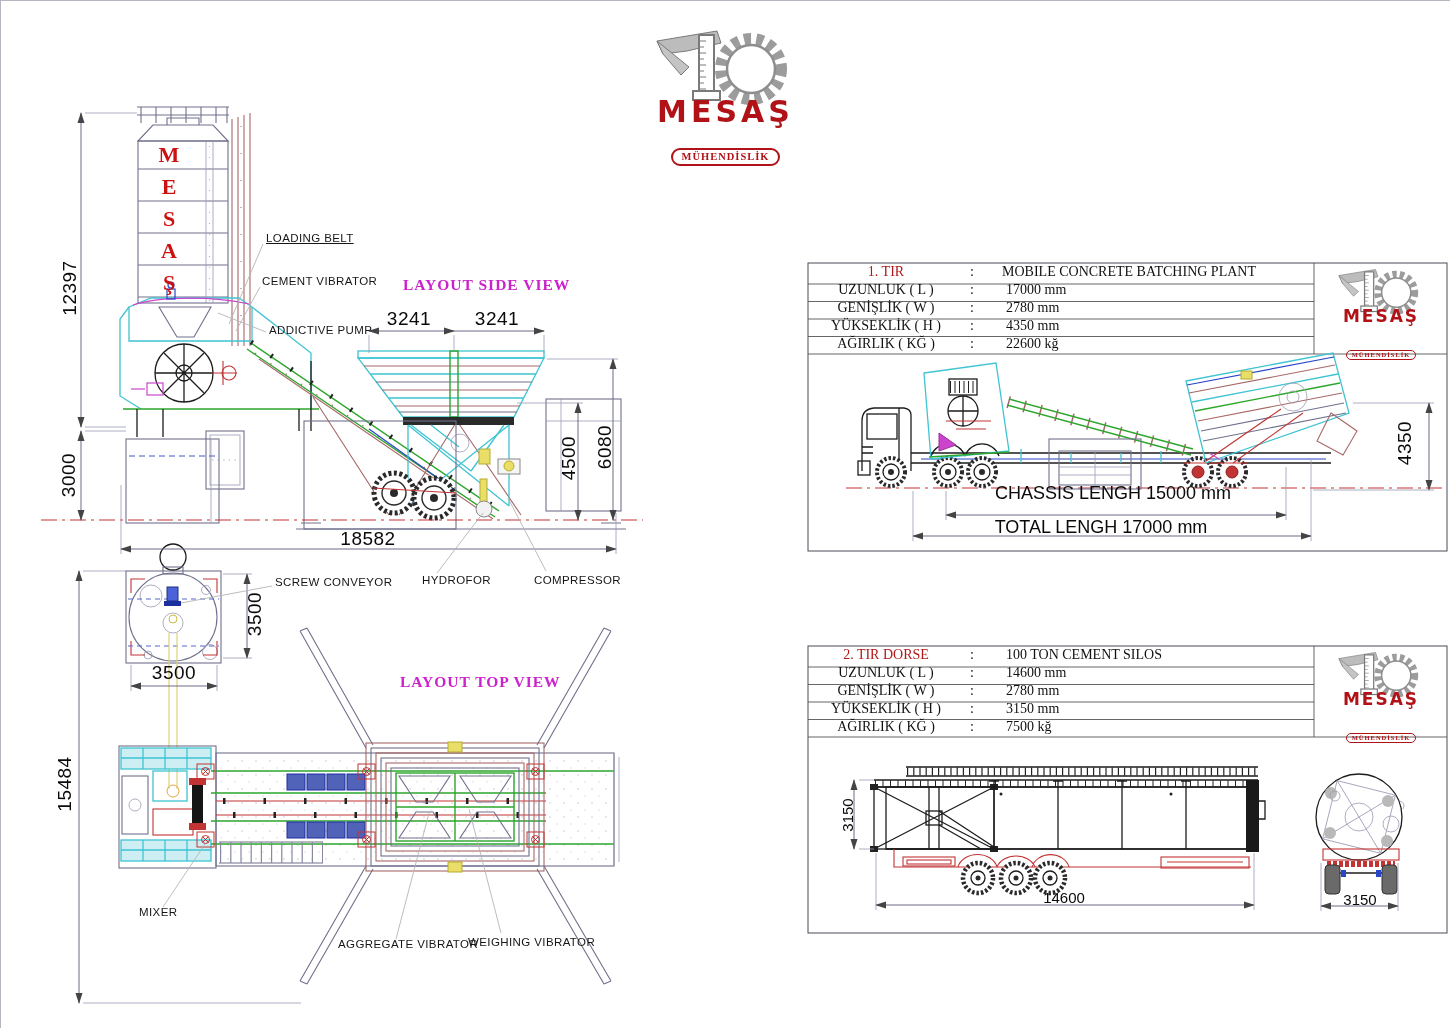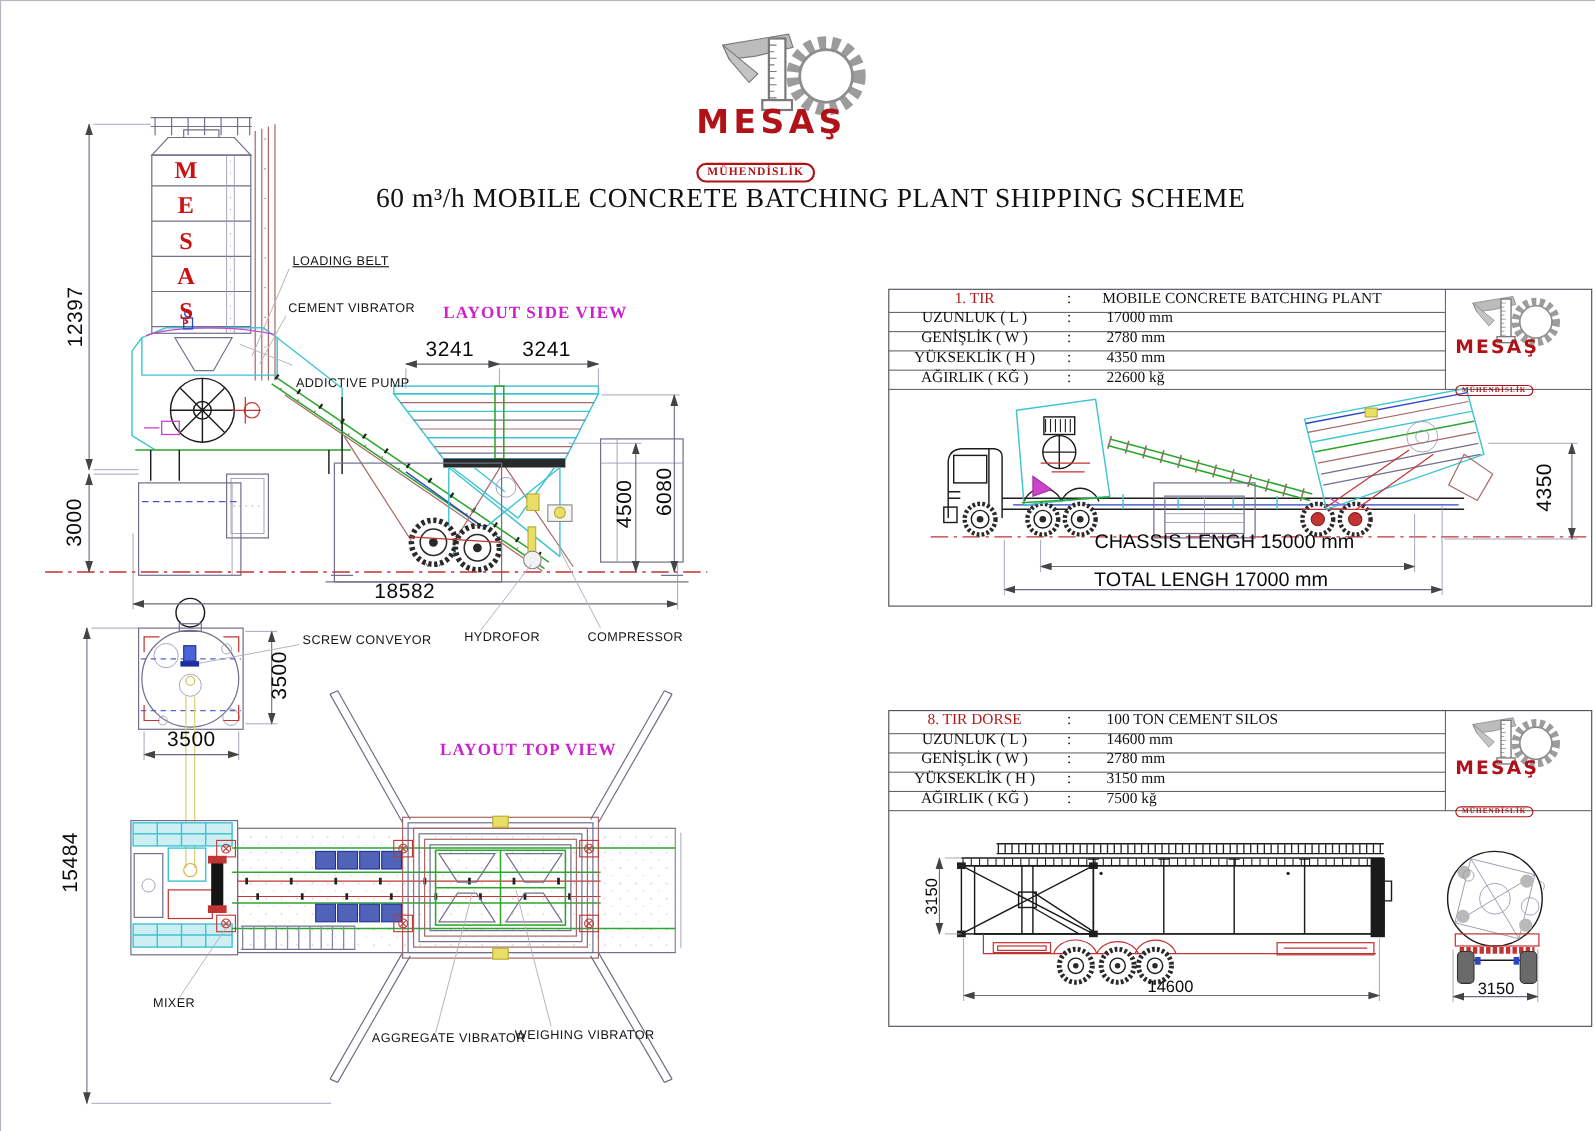--- a/index.html
+++ b/index.html
@@ -19,21 +19,21 @@
         font:bold 22px "Liberation Serif",serif;color:#cc1111;}
   
   .trow{position:absolute;left:807px;width:506px;height:18px;line-height:18px;
         font:14px "Liberation Serif",serif;color:#111;}
   .tl{position:absolute;left:2px;width:152px;text-align:center;}
   .tl.red{color:#b01919;}
   .ts{position:absolute;left:154px;width:20px;text-align:center;}
   .tv{position:absolute;left:198px;}
   .tv.wide{left:166px;width:310px;text-align:center;}
   
-  .logo{position:absolute;text-align:left;}
+  .logo{position:absolute;text-align:center;}
   .logo svg{display:block;margin:0 auto;}
   .logo-name{font:bold 30px "DejaVu Sans",sans-serif;color:#b01217;letter-spacing:4px;line-height:1;margin-top:-16px;}
   .logo-sub{display:inline-block;font:bold 10.5px "Liberation Serif",serif;color:#b01217;
             border:2px solid #b01217;border-radius:10px;padding:0 8px;margin-top:3px;letter-spacing:1px;line-height:1.3;}
   .logo.sm .logo-name{font-size:17px;letter-spacing:2px;margin-top:-9px;}
   .logo.sm .logo-sub{font-size:6.5px;border-width:1px;padding:0 5px;margin-top:1px;}
   .note{font:14.5px "Liberation Serif",serif;color:#111;letter-spacing:.4px;}
   .note b{color:#cc1111;font-weight:normal;}
 </style>
 </head>
@@ -448,33 +448,32 @@
     <polygon points="6,14 66,4 70,16 36,24 12,27" fill="#bcbcbc" stroke="#7a7a7a"></polygon>
     <polygon points="6,14 12,27 30,48 38,40" fill="#c4c4c4" stroke="#7a7a7a"></polygon>
     <rect x="48" y="8" width="15" height="58" fill="#fff" stroke="#7a7a7a" stroke-width="2"></rect>
     <path d="M48,14 h7 M48,20 h5 M48,26 h7 M48,32 h5 M48,38 h7 M48,44 h5 M48,50 h7 M48,56 h5 M48,62 h7" stroke="#7a7a7a" fill="none"></path>
     <rect x="42" y="64" width="27" height="9" fill="#fff" stroke="#7a7a7a" stroke-width="2"></rect>
   </svg>
   <div class="logo-name">MESAŞ</div><br>
   <div class="logo-sub">MÜHENDİSLİK</div>
 </div>
 
-<div class="t main-title" style="left:736px;top:180px;">60 m³/h MOBILE CONCRETE BATCHING PLANT SHIPPING SCHEME</div>
 
 <div>
   <span class="silo-letter" style="top:141px;">M</span>
   <span class="silo-letter" style="top:173px;">E</span>
   <span class="silo-letter" style="top:205px;">S</span>
   <span class="silo-letter" style="top:237px;">A</span>
   <span class="silo-letter" style="top:269px;">Ş</span>
 </div>
 
 <div class="t plabel" style="left:265px;top:237px;text-decoration:underline;">LOADING BELT</div>
 <div class="t plabel" style="left:261px;top:280px;">CEMENT VIBRATOR</div>
-<div class="t plabel" style="left:268px;top:348px;">ADDICTIVE PUMP</div>
+<div class="t plabel" style="left:268px;top:329px;">ADDICTIVE PUMP</div>
 <div class="t vtitle" style="left:402px;top:284px;">LAYOUT SIDE VIEW</div>
 <div class="t plabel" style="left:274px;top:581px;">SCREW CONVEYOR</div>
 <div class="t plabel" style="left:421px;top:579px;">HYDROFOR</div>
 <div class="t plabel" style="left:533px;top:579px;">COMPRESSOR</div>
 <div class="t vtitle" style="left:399px;top:681px;">LAYOUT TOP VIEW</div>
 <div class="t plabel" style="left:138px;top:911px;">MIXER</div>
 <div class="t plabel" style="left:337px;top:943px;">AGGREGATE VIBRATOR</div>
 <div class="t plabel" style="left:467px;top:941px;">WEIGHING VIBRATOR</div>
 
 <div class="t dim rot" style="left:69px;top:287px;">12397</div>
@@ -517,21 +516,21 @@
   </div>
   <div class="trow" style="top:335px;">
     <span class="tl">AĞIRLIK ( KĞ )</span>
         <span class="ts">:</span>
         <span class="tv">22600 kğ</span>
   </div>
 </div>
 
 <div>
   <div class="trow" style="top:646px;">
-    <span class="tl red">8. TIR DORSE</span>
+    <span class="tl red">2. TIR DORSE</span>
         <span class="ts">:</span>
         <span class="tv">100 TON CEMENT SILOS</span>
   </div>
   <div class="trow" style="top:664px;">
     <span class="tl">UZUNLUK ( L )</span>
         <span class="ts">:</span>
         <span class="tv">14600 mm</span>
   </div>
   <div class="trow" style="top:682px;">
     <span class="tl">GENİŞLİK ( W )</span>

